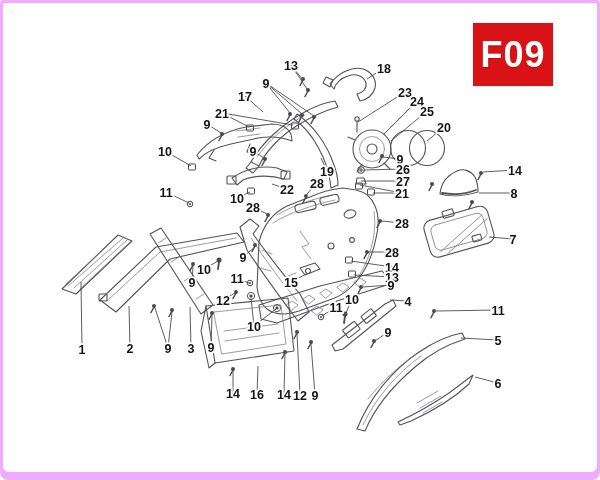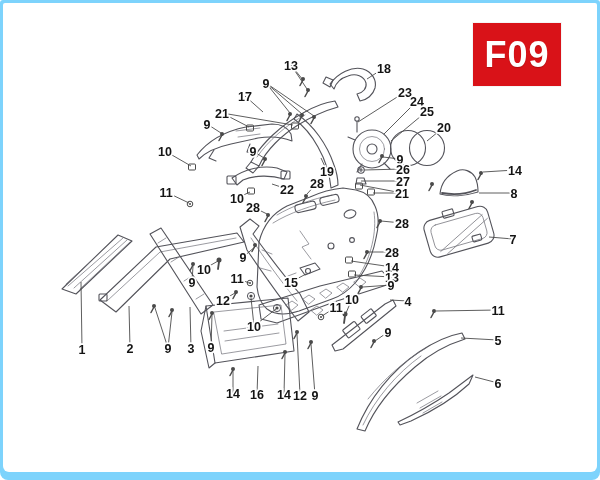--- a/index.html
+++ b/index.html
@@ -1,27 +1,27 @@
 <!DOCTYPE html>
 <html><head>
 <meta charset="utf-8">
 <style>
   html,body{margin:0;padding:0;background:#ffffff;}
   .page{
     position:relative;width:600px;height:480px;box-sizing:border-box;
-    background:#7dd3fc;border-radius:3px 3px 8px 8px;overflow:hidden;
+    background:#f0abfc;border-radius:3px 3px 8px 8px;overflow:hidden;
     font-family:"Liberation Sans","DejaVu Sans",sans-serif;
   }
   .canvas{
     position:absolute;left:3px;top:3px;right:3px;bottom:8px;
     background:#ffffff;border-radius:2px 2px 6px 6px;
   }
   .diagram-svg{position:absolute;left:0;top:0;width:600px;height:480px;}
   .badge{
-    position:absolute;left:473px;top:23px;width:88px;height:63px;
+    position:absolute;left:473px;top:23px;width:80px;height:63px;
     background:#d91218;display:flex;align-items:center;justify-content:center;
     box-shadow:0 0 0 1px rgba(0,0,0,0.04);
   }
   .badge span{
     color:#ffffff;font-size:36px;font-weight:bold;letter-spacing:1px;
     text-shadow:0 1px 1px rgba(120,0,0,0.4);
   }
   
   .art path,.art rect,.art circle,.art ellipse{stroke:#53535a;fill:none;stroke-width:1.1;stroke-linejoin:round;stroke-linecap:round;}
   .art .thin{stroke-width:0.7;stroke:#707078;}

